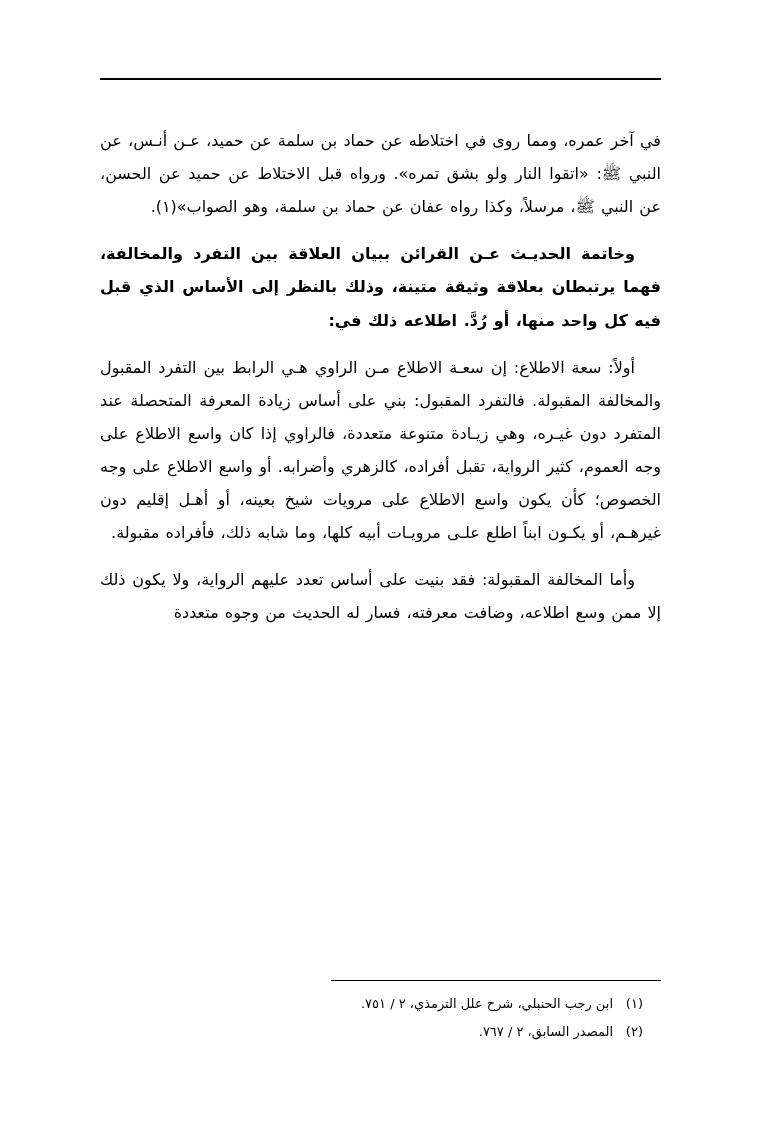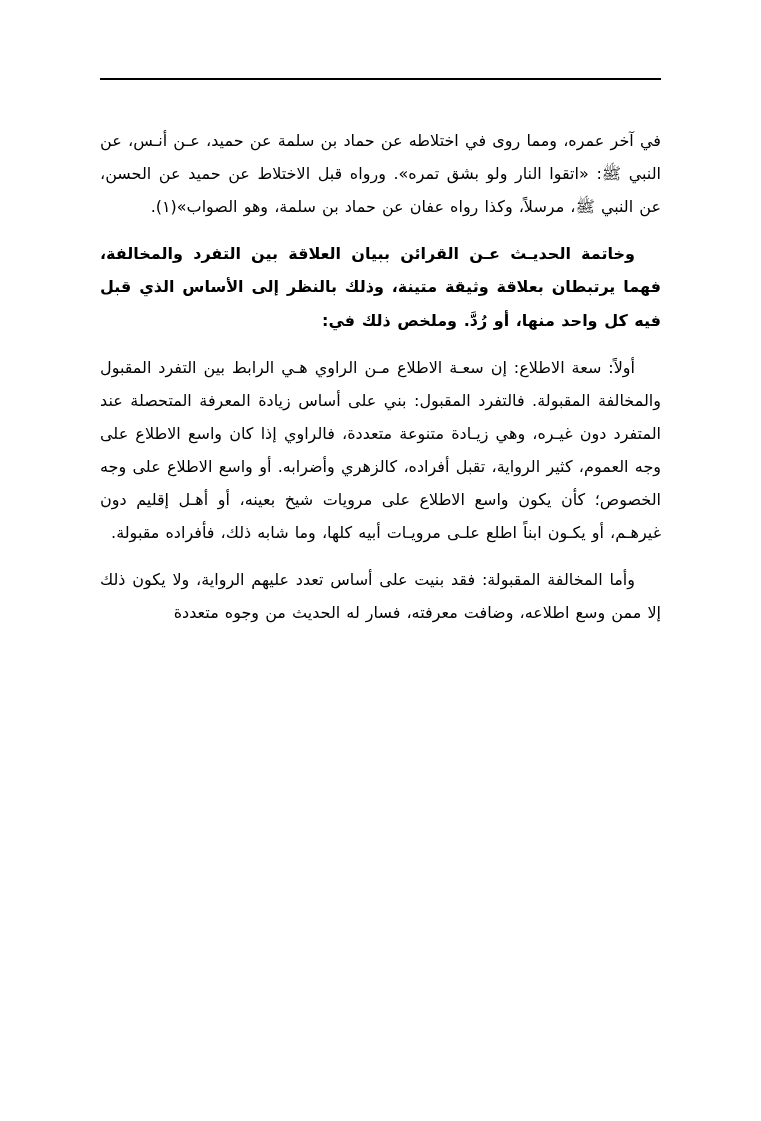--- a/index.html
+++ b/index.html
@@ -91,20 +91,29 @@
 </head>
 <body>
 
 <div class="page">
 
   <div class="content">
 
     <hr class="rule">
 
     <p class="para">في آخر عمره، ومما روى في اختلاطه عن حماد بن سلمة عن حميد، عـن أنـس، عن النبي ﷺ: «اتقوا النار ولو بشق تمره». ورواه قبل الاختلاط عن حميد عن الحسن، عن النبي ﷺ، مرسلاً، وكذا رواه عفان عن حماد بن سلمة، وهو الصواب»(١).</p>
-    <p class="para indent bold">وخاتمة الحديـث عـن القرائن ببيان العلاقة بين التفرد والمخالفة، فهما يرتبطان بعلاقة وثيقة متينة، وذلك بالنظر إلى الأساس الذي قبل فيه كل واحد منها، أو رُدَّ. وملخص ذلك في:</p>
+    <p class="para indent bold">وخاتمة الحديـث عـن القرائن ببيان العلاقة بين التفرد والمخالفة، فهما يرتبطان بعلاقة وثيقة متينة، وذلك بالنظر إلى الأساس الذي قبل فيه كل واحد منها، أو رُدَّ. اطلاعه ذلك في:</p>
     <p class="para indent">أولاً: سعة الاطلاع: إن سعـة الاطلاع مـن الراوي هـي الرابط بين التفرد المقبول والمخالفة المقبولة. فالتفرد المقبول: بني على أساس زيادة المعرفة المتحصلة عند المتفرد دون غيـره، وهي زيـادة متنوعة متعددة، فالراوي إذا كان واسع الاطلاع على وجه العموم، كثير الرواية، تقبل أفراده، كالزهري وأضرابه. أو واسع الاطلاع على وجه الخصوص؛ كأن يكون واسع الاطلاع على مرويات شيخ بعينه، أو أهـل إقليم دون غيرهـم، أو يكـون ابناً اطلع علـى مرويـات أبيه كلها، وما شابه ذلك، فأفراده مقبولة.</p>
     <p class="para indent">وأما المخالفة المقبولة: فقد بنيت على أساس تعدد عليهم الرواية، ولا يكون ذلك إلا ممن وسع اطلاعه، وضافت معرفته، فسار له الحديث من وجوه متعددة</p>
 
   </div>
 
+  <div class="footnotes">
+    <hr class="fn-rule">
+    <p class="footnote">
+      <span class="fn-num">(١)</span><span>ابن رجب الحنبلي، شرح علل الترمذي، ٢ / ٧٥١.</span>
+    </p>
+    <p class="footnote">
+      <span class="fn-num">(٢)</span><span>المصدر السابق، ٢ / ٧٦٧.</span>
+    </p>
+  </div>
 
 </div>
 
 </body></html>

